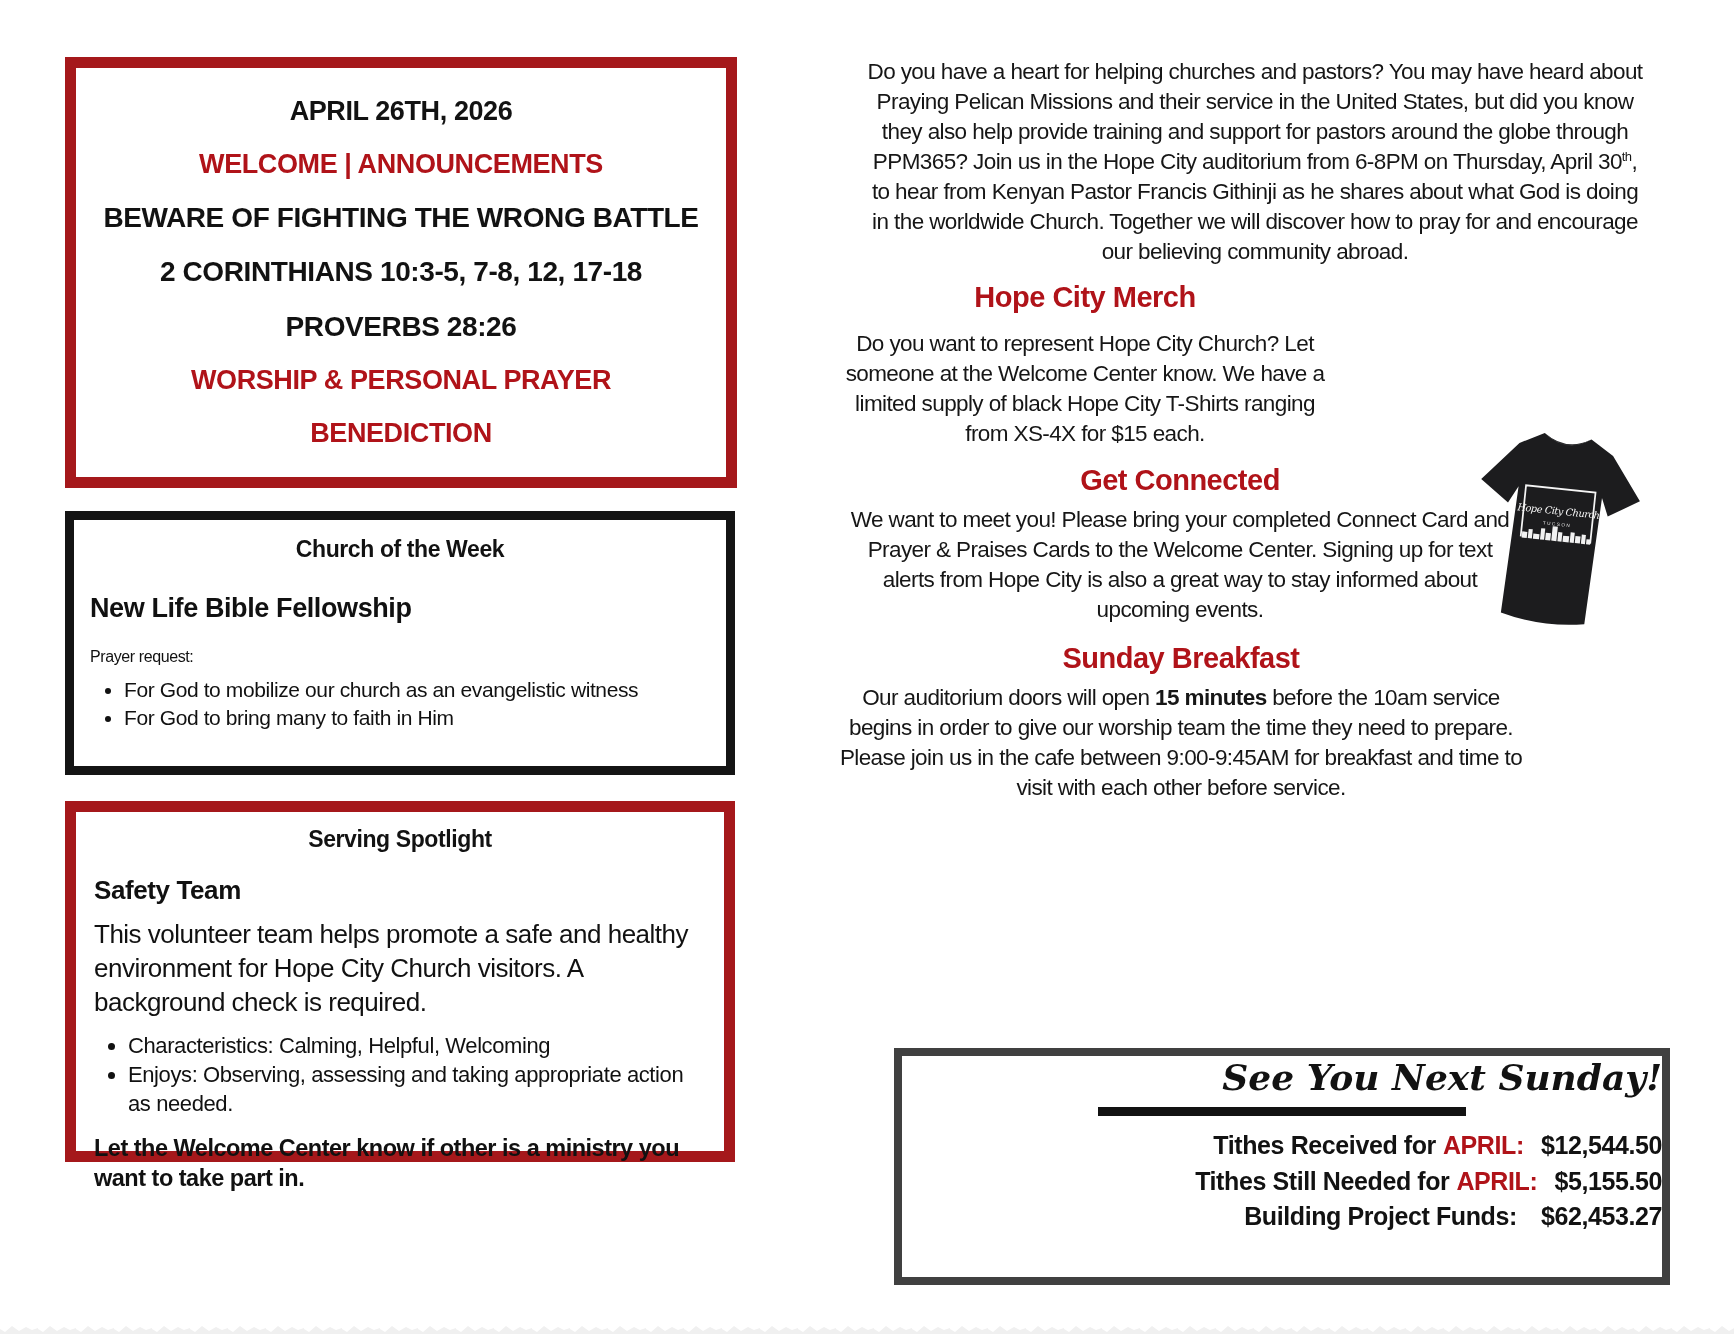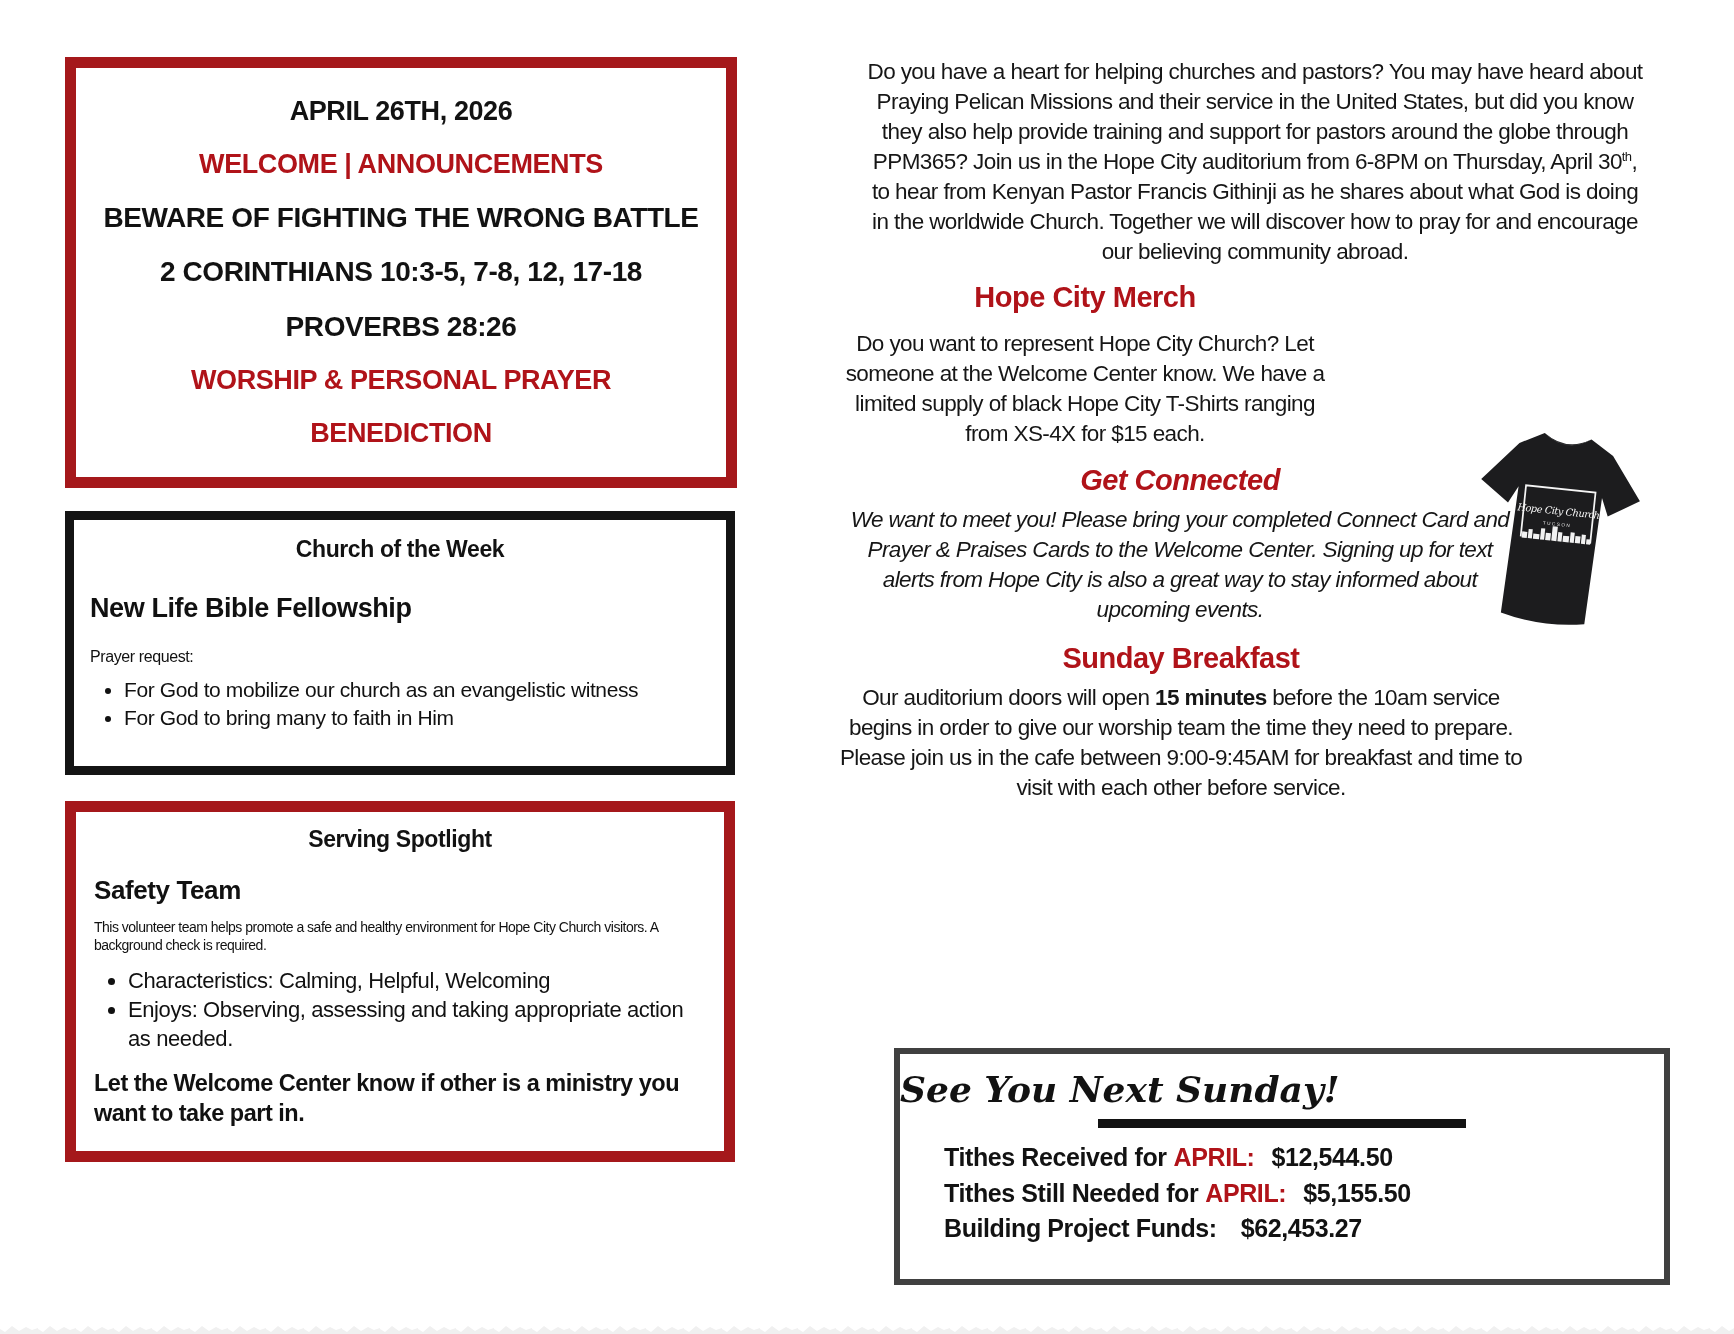--- a/index.html
+++ b/index.html
@@ -30,48 +30,48 @@
   .church-name { font-size:27px; font-weight:bold; margin-top:30px; }
   .church-intro { font-size:16px; margin-top:24px; }
   .bullets { margin-top:10px; padding-left:34px; list-style:disc; }
   .bullets li { font-size:21px; line-height:1.32; letter-spacing:-0.4px; }
 
   .box-serving {
     position:absolute; left:65px; top:801px; width:670px; height:361px;
     border:11px solid #A5181B; padding:14px 18px 10px 18px;
   }
   .team-name { font-size:26px; font-weight:bold; margin-top:22px; }
-  .team-desc { font-size:14px; line-height:1.3; margin-top:12px; letter-spacing:-0.5px; }
+  .team-desc { font-size:26px; line-height:1.3; margin-top:12px; letter-spacing:-0.5px; }
   .box-serving .bullets { margin-top:12px; }
   .box-serving .bullets li { font-size:22px; }
   .serving-cta { font-size:23.5px; font-weight:bold; line-height:1.25; margin-top:16px; letter-spacing:-0.5px; }
 
   
   .right-col { position:absolute; left:835px; top:48px; width:830px; }
   .sec-title { color:#B01319; font-weight:bold; font-size:29px; text-align:center; letter-spacing:-0.5px; }
   .para { font-size:22.5px; line-height:1.33; text-align:center; letter-spacing:-0.6px; color:#161616; }
   .para sup { font-size:13px; vertical-align:super; }
   .para b { letter-spacing:-0.6px; }
 
   .sec.supporting { width:780px; margin-left:30px; }
   .sec.supporting .para { margin-top:9px; }
   .sec.merch { width:480px; margin-left:10px; margin-top:15px; }
   .sec.merch .para { margin-top:15px; }
-  .sec.connected { width:660px; margin-left:15px; margin-top:15px;font-style:italic; }
+  .sec.connected { width:660px; margin-left:15px; margin-top:15px; }
   .sec.connected .para { margin-top:8px; }
   .sec.breakfast { width:692px; margin-left:0px; margin-top:17px; }
   .sec.breakfast .para { margin-top:8px; }
 
   
   .tshirt { position:absolute; left:1442px; top:422px; width:226px; height:226px; }
 
   
   .finance-box {
     position:absolute; left:894px; top:1048px; width:776px; height:237px;
-    border:6px solid #404040; text-align:left; padding-top:14px;
+    border:8px solid #404040; text-align:right; 
   }
   .script-title {
     font-family:"DejaVu Serif", serif; font-style:italic; font-weight:bold;
     font-size:36px; color:#121212; letter-spacing:0px;
   }
   .underline-bar { width:368px; height:9px; background:#121212; margin:9px auto 12px auto; }
   .fin-row { font-size:25px; font-weight:bold; line-height:1.42; color:#121212; letter-spacing:-0.4px;margin-left:44px; }
   .fin-month { color:#B01319; margin-left:7px; }
   .fin-amount { margin-left:17px; }
 

